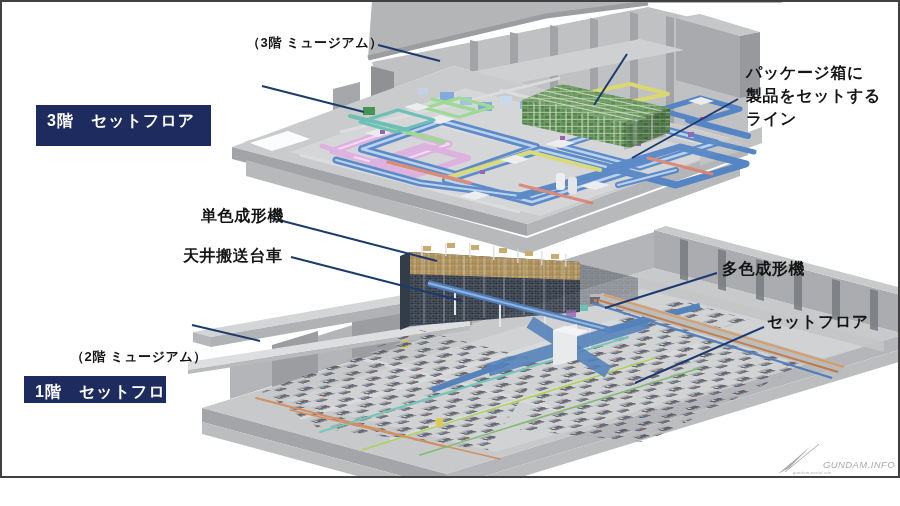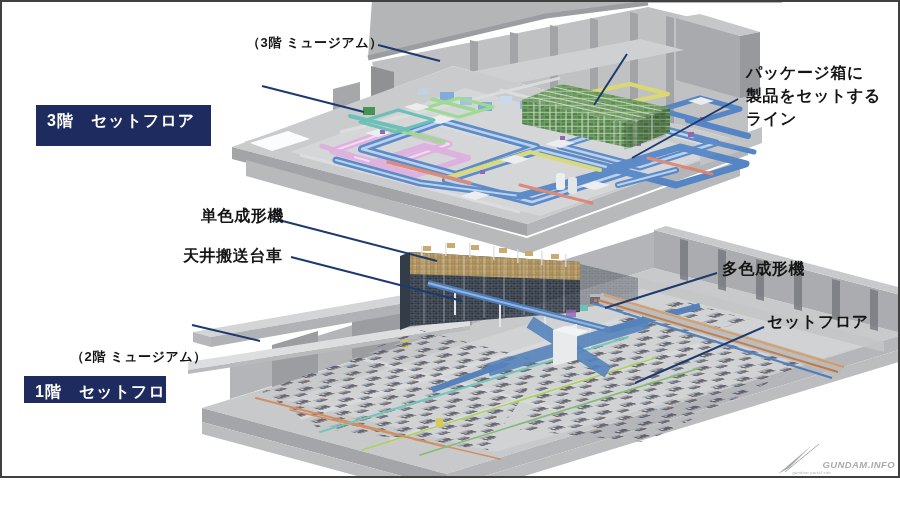--- a/index.html
+++ b/index.html
@@ -11,21 +11,21 @@
   .lbl-16{font-size:16px;}
   .lbl-13{font-size:13px;}
   .multi{line-height:23px;}
   .floorbox{position:absolute;background:#1d2b5f;color:#fff;white-space:nowrap;}
   #box3f{left:22px;top:103px;width:175px;height:41px;margin-left:12px;}
   #box3f .t1{position:absolute;left:11px;top:6px;font-size:16px;font-weight:700;letter-spacing:1px;}
   #box3f .t2{position:absolute;right:7px;top:25px;font-size:12px;font-weight:700;}
   #box1f{left:22px;top:374px;width:142px;height:27px;}
   #box1f .t1{position:absolute;left:11px;top:5.5px;font-size:16px;font-weight:700;letter-spacing:1px;}
   #watermark{position:absolute;right:3px;bottom:1px;color:#a8abae;text-align:left;}
-  #wm-brand{font-size:9.5px;font-weight:700;font-style:italic;letter-spacing:.4px;margin-left:30px;}
+  #wm-brand{font-size:9.5px;font-weight:400;font-style:italic;letter-spacing:.4px;margin-left:30px;}
   #wm-sub{font-size:4px;font-style:italic;margin-top:0px;letter-spacing:.3px;}
 </style>
 </head>
 <body>
 
 <div id="stage">
 
 <svg id="scene" viewBox="0 0 900 506">
   <defs>
     <pattern id="rackDark" width="6" height="5" patternUnits="userSpaceOnUse">

